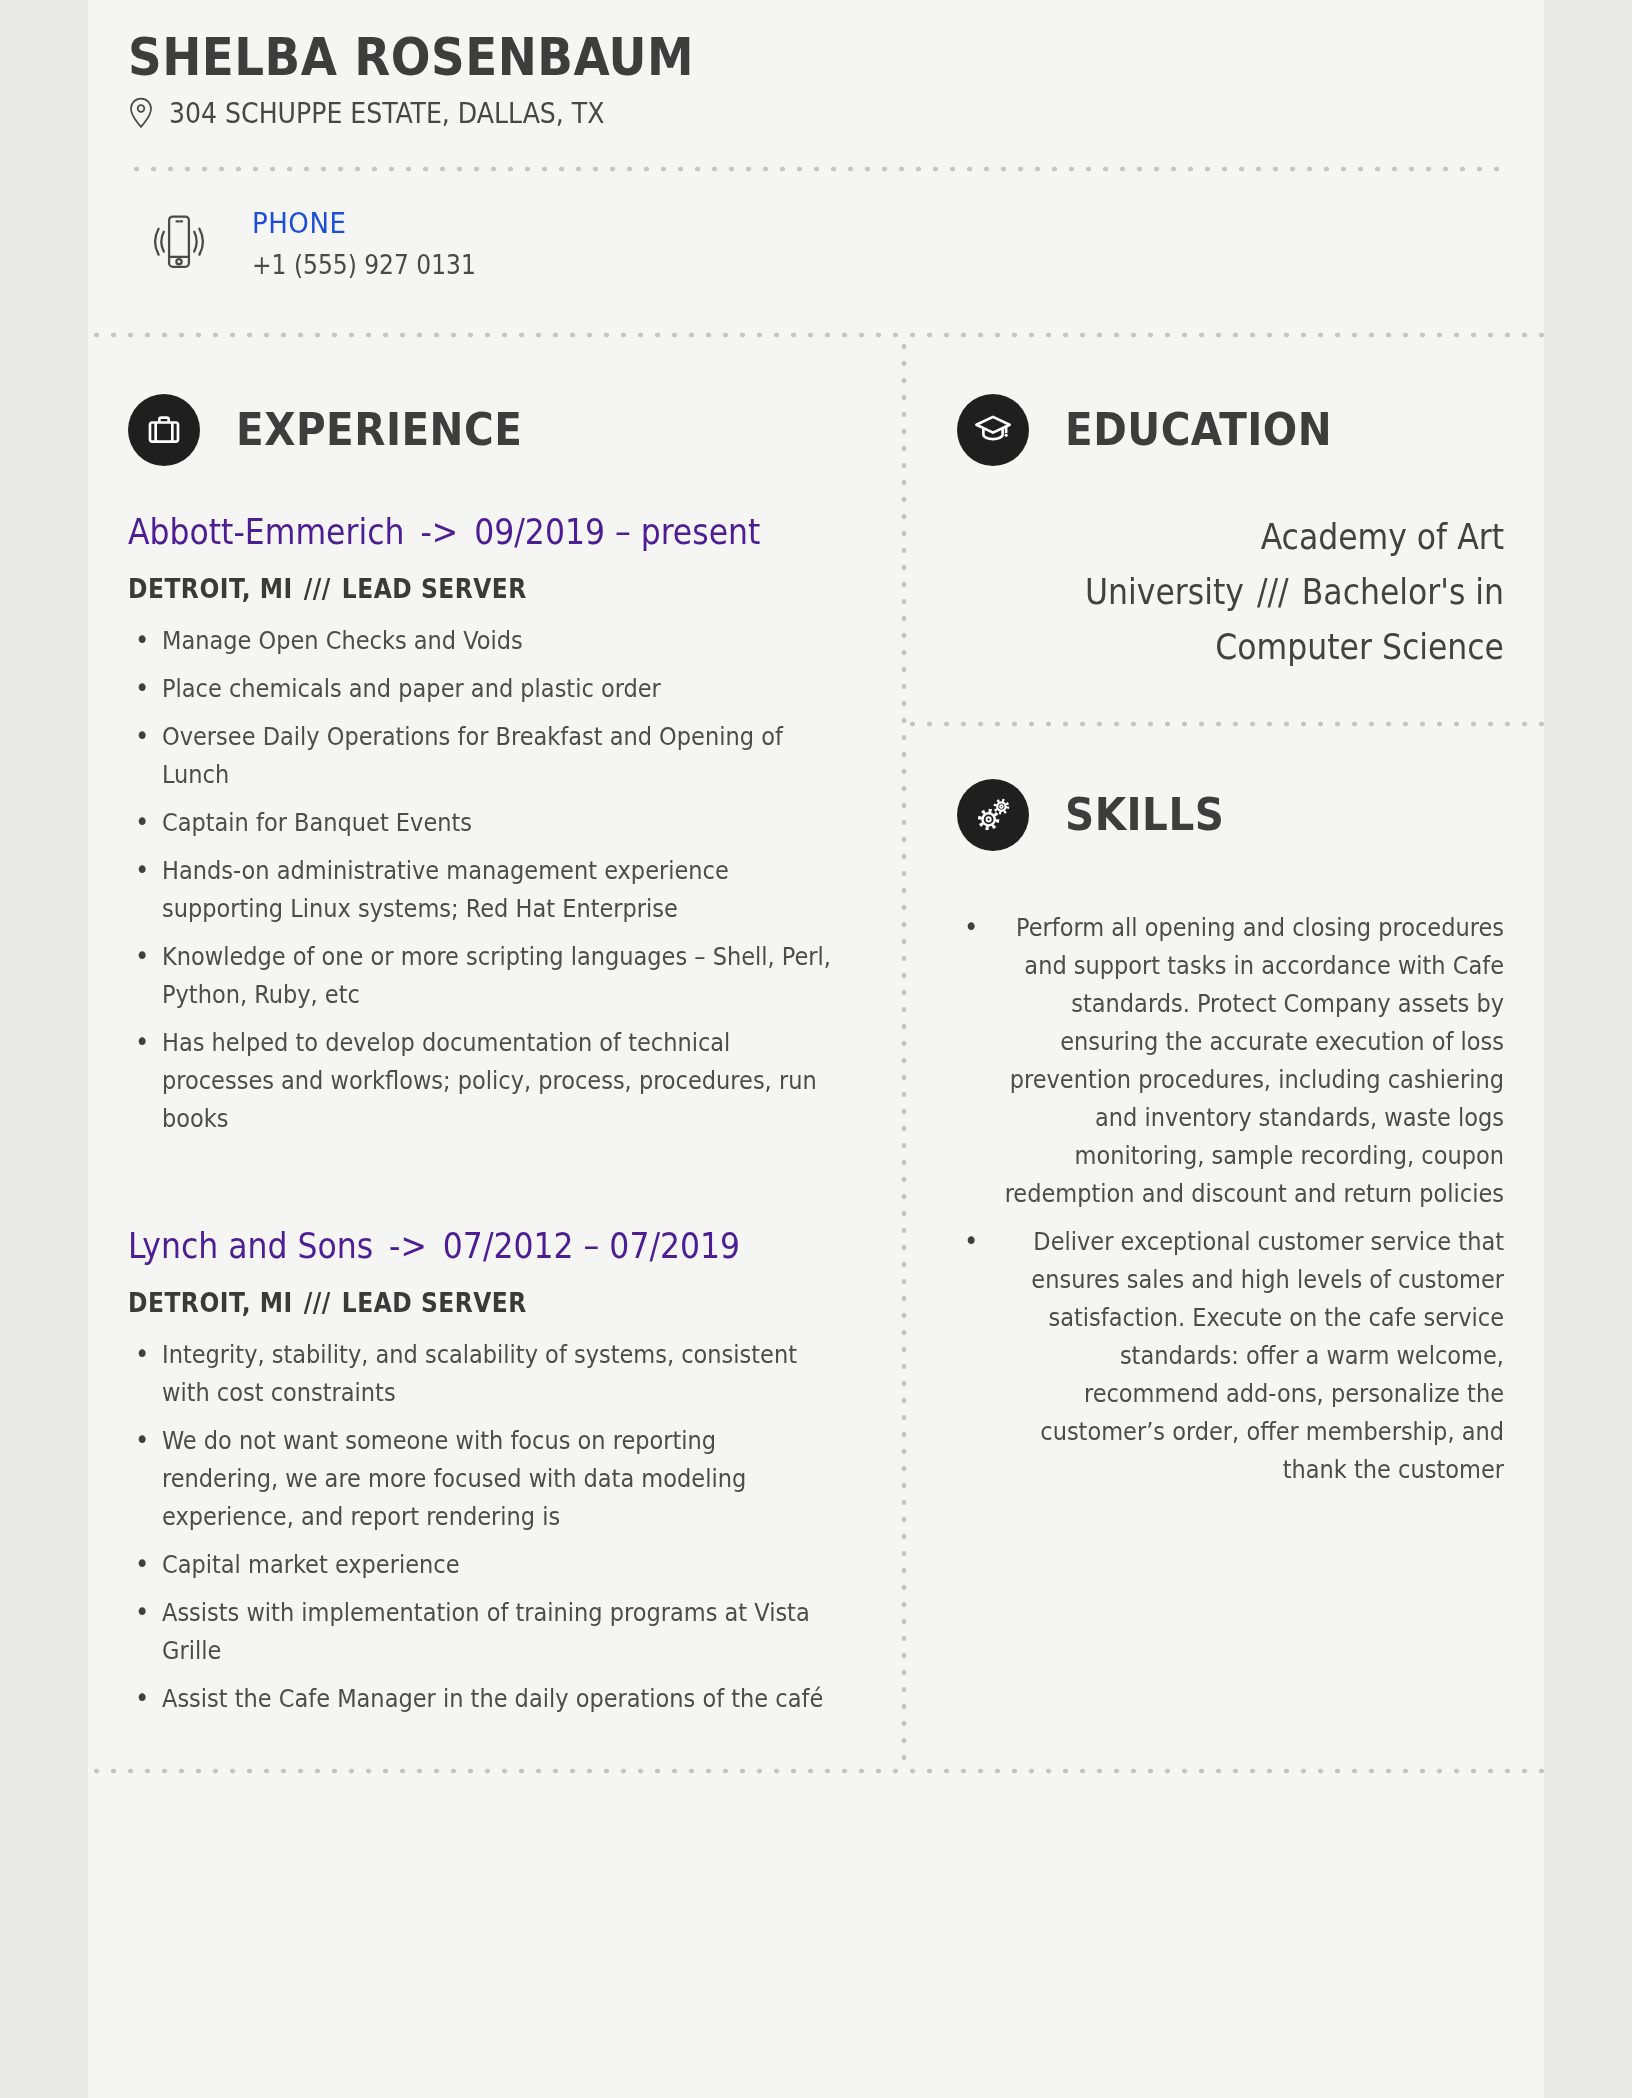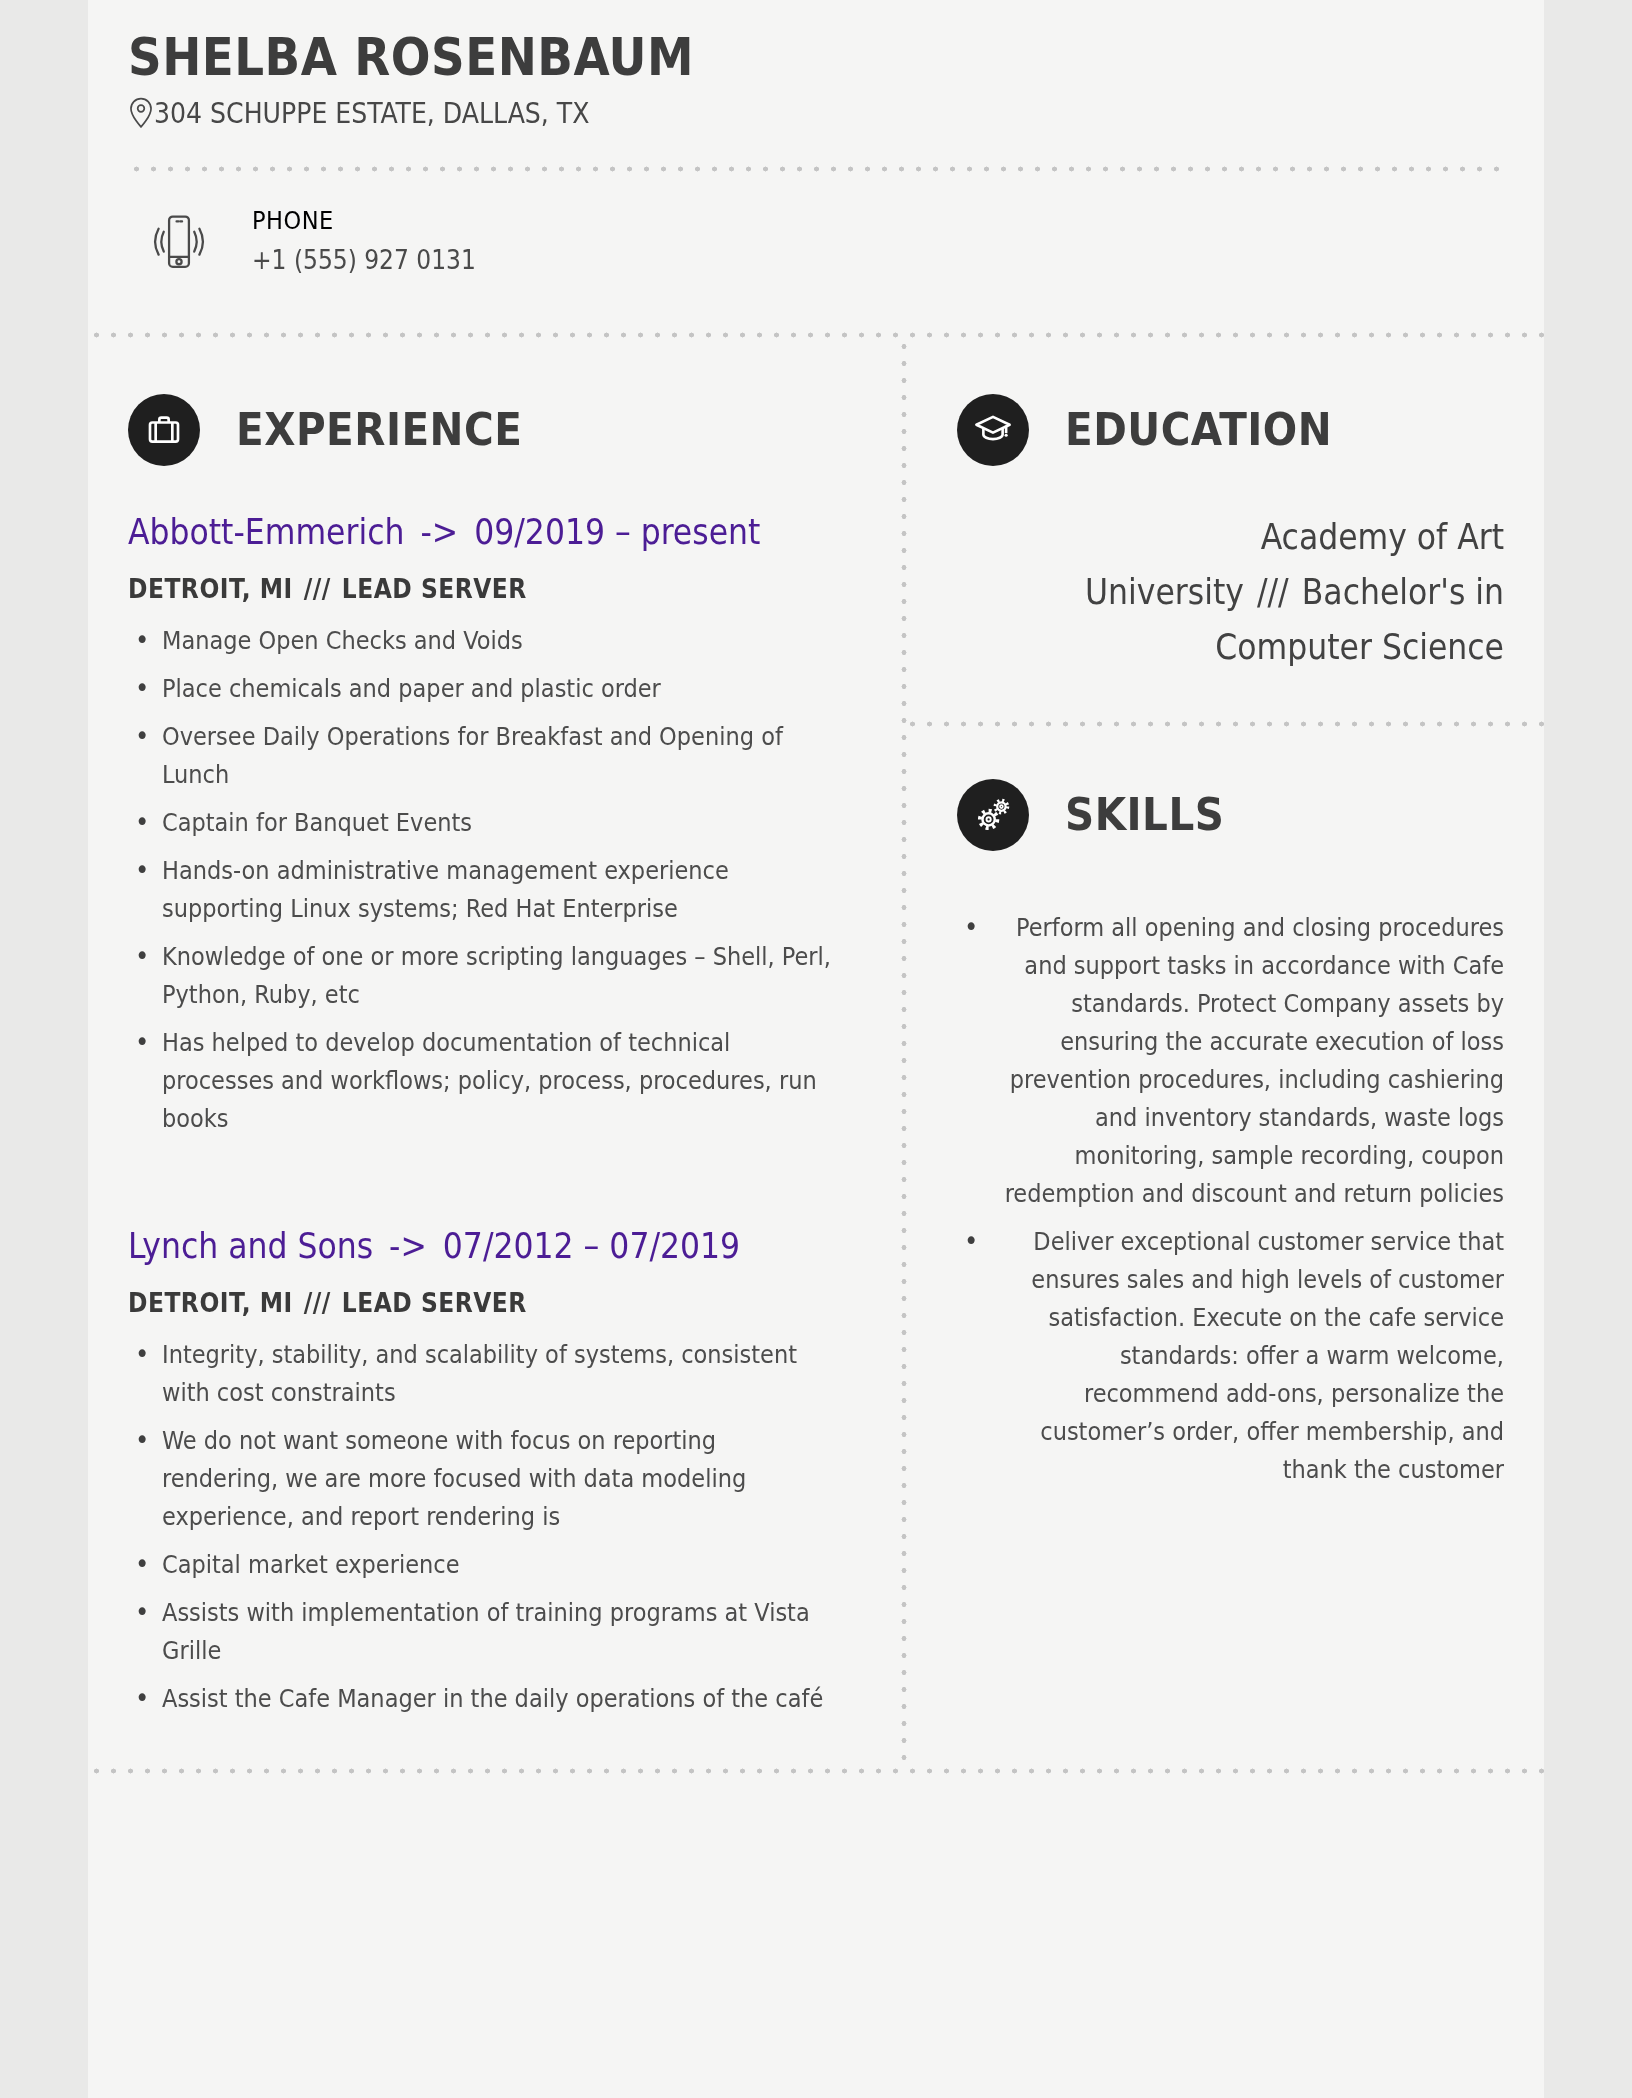--- a/index.html
+++ b/index.html
@@ -42,36 +42,37 @@
     padding-top: 30px;
     font-size: 52px;
     line-height: 1.05;
     font-weight: 700;
     letter-spacing: 0.5px;
     color: #3d3d3d;
   }
   .address-row {
     display: flex;
     align-items: center;
+    gap: 15px;
     margin-top: 12px;
     font-size: 28px;
     color: #474747;
   }
   .divider-top { margin-top: 36px; }
 
   
   .contact {
     display: flex;
     align-items: flex-start;
     gap: 36px;
     margin-top: 34px;
     padding-left: 14px;
     min-height: 92px;
   }
-  .contact-label { font-size: 25px; color: #000000; letter-spacing: 0.5px; }
+  .contact-label { font-size: 29px; color: #1d4ed8; letter-spacing: 0.5px; }
   .contact-value { font-size: 26px; color: #4a4a4a; margin-top: 10px; }
   .divider-main { margin-top: 34px; }
 
   
   .columns { display: flex; align-items: stretch; min-height: 1326px; }
   .col-left  { flex: 0 0 773px; padding: 56px 66px 40px 0; }
   .col-right { flex: 1 1 auto;  padding: 56px 0 40px 50px; text-align: right; }
 
   
   .sec-head { display: flex; align-items: center; gap: 36px; }

